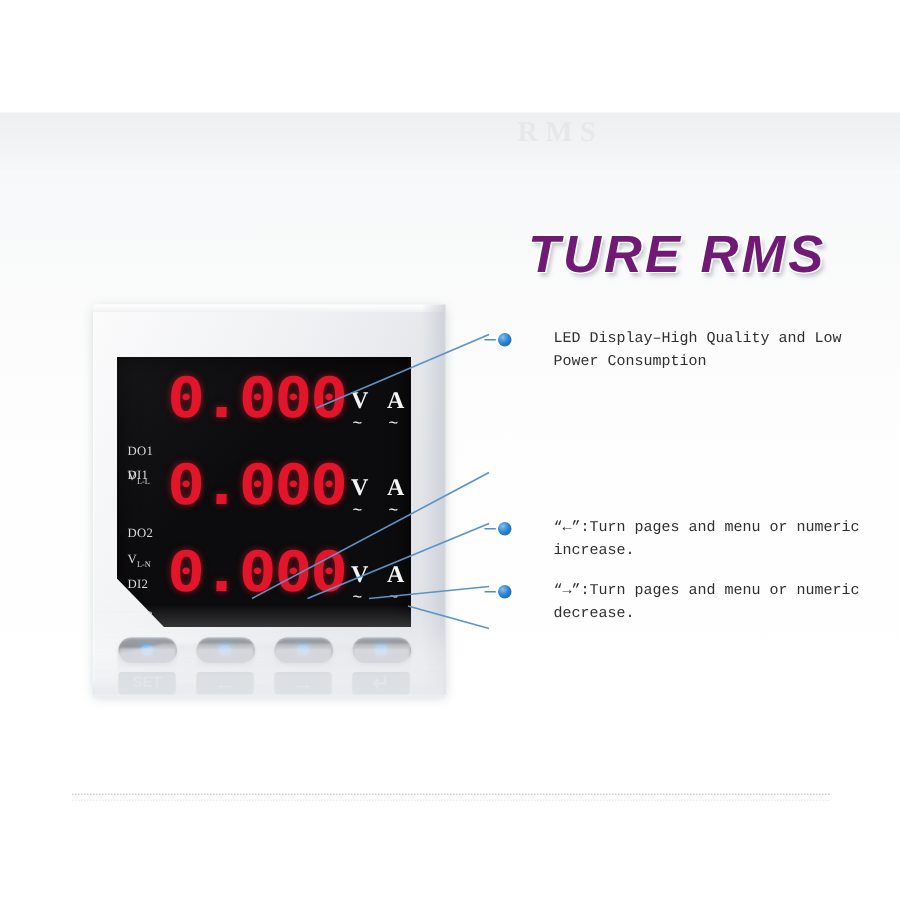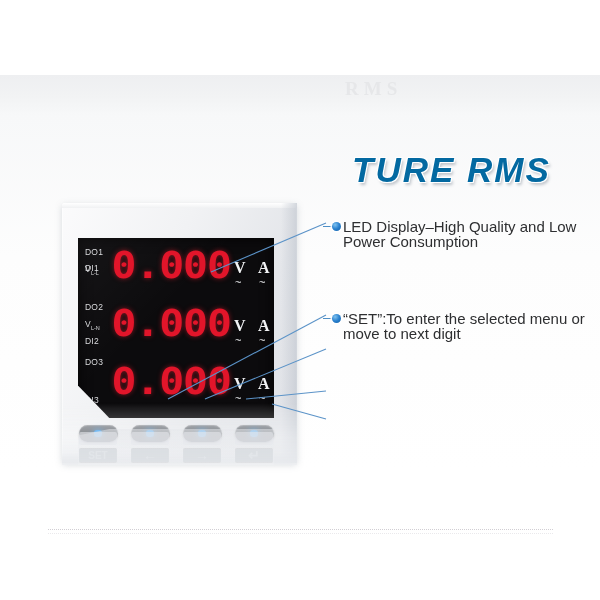--- a/index.html
+++ b/index.html
@@ -26,21 +26,21 @@
 
   .divider{position:absolute;left:48px;top:529px;width:505px;height:1px;
     border-top:1px dotted #c9c6cc;opacity:.85;}
   .divider2{position:absolute;left:48px;top:533px;width:505px;height:1px;
     border-top:1px dotted #e2e0e4;opacity:.7;}
 
   
   .title{
     position:absolute;left:352px;top:150px;
     font-size:35px;font-weight:bold;font-style:italic;
-    color:#0369a1;letter-spacing:2px;
+    color:#701a75;letter-spacing:2px;
     font-family:"Liberation Sans", sans-serif;
     text-shadow:
       -1px -1px 0 #fff, 1px -1px 0 #fff, -1px 1px 0 #fff, 1px 1px 0 #fff,
       2px 3px 3px rgba(120,130,145,.45);
     white-space:nowrap;
   }
 
   
   .device{
     position:absolute;left:62px;top:203px;width:235px;height:260px;
@@ -62,22 +62,22 @@
     clip-path:polygon(0 0,100% 0,100% 100%,16% 100%,0 82%);
     box-shadow:inset 0 0 14px rgba(0,0,0,.9);
   }
   .panel-sheen{position:absolute;left:0;top:0;width:196px;height:180px;
     background:linear-gradient(135deg,rgba(255,255,255,.045) 0%,rgba(255,255,255,0) 42%);
     pointer-events:none;}
 
   
   .labelcol{position:absolute;left:7px;top:6px;width:30px;height:170px;}
   .labelcol div{
-    color:#d9dadd;font-size:8.5px;font-family:Liberation Sans, sans-serif;
-    line-height:1;letter-spacing:.2px;white-space:nowrap;position:absolute;
+    color:#d9dadd;font-size:8.5px;font-family:Liberation Serif, serif;
+    line-height:1;letter-spacing:.2px;white-space:nowrap;position:absolute;margin-top:48px;
   }
   .lbl-sub{font-size:5.5px;vertical-align:sub;letter-spacing:0;}
 
   
   .ledrow{position:absolute;left:34px;width:160px;height:44px;}
   .digits{position:absolute;left:0;top:0;width:120px;height:42px;
     display:flex;align-items:flex-start;}
   .seg{
     font-family:"DejaVu Sans Mono", monospace;
     font-size:37px;font-weight:bold;color:#e2152a;
@@ -126,22 +126,22 @@
     background:rgba(222,225,230,.75);}
   .reflection .rbtn2{position:absolute;top:20px;width:38px;height:13px;border-radius:2px;
     background:rgba(230,232,236,.6);}
 
   
   .ann{position:absolute;width:262px;}
   .ann .bullet{position:absolute;left:0;top:3px;width:9px;height:9px;border-radius:50%;
     background:radial-gradient(circle at 35% 32%,#7fc2ef 0%,#2b82cf 48%,#0f5ea6 100%);
     box-shadow:0 0 0 1.5px rgba(255,255,255,.9);}
   .ann .stub{position:absolute;left:-9px;top:7px;width:10px;height:1px;background:#4f8fc6;}
-  .ann .txt{margin-left:11px;color:#2e2f31;font-size:15px;line-height:15px;
-    font-family:Liberation Sans, sans-serif;}
+  .ann .txt{margin-left:37px;color:#2e2f31;font-size:10px;line-height:15px;
+    font-family:Liberation Mono, monospace;}
 
   svg.leaders{position:absolute;left:0;top:0;width:600px;height:600px;pointer-events:none;}
 </style>
 </head>
 <body>
 
 <div id="stage">
 
   <div class="bg-top"></div>
   <div class="bg-band"></div>
@@ -253,22 +253,27 @@
     <line x1="246" y1="399" x2="326" y2="391" stroke="#5b93c8" stroke-width="1.1"></line>
     <line x1="272" y1="404" x2="326" y2="419" stroke="#5b93c8" stroke-width="1.1"></line>
   </svg>
 
   <div class="ann" style="left:332px;top:219px">
     <div class="stub"></div>
     <div class="bullet"></div>
     <div class="txt">LED Display–High Quality and Low Power Consumption</div>
   </div>
 
-  <div class="ann" style="left:332px;top:311px">
+
+  <div class="ann" style="left:332px;top:345px">
     <div class="stub"></div>
     <div class="bullet"></div>
-    <div class="txt">“SET”:To enter the selected menu or move to next digit</div>
-  </div>
-
-
+    <div class="txt">“←”:Turn pages and menu or numeric increase.</div>
+  </div>
+
+  <div class="ann" style="left:332px;top:387px">
+    <div class="stub"></div>
+    <div class="bullet"></div>
+    <div class="txt">“→”:Turn pages and menu or numeric decrease.</div>
+  </div>
 
 
 </div>
 
 </body></html>

